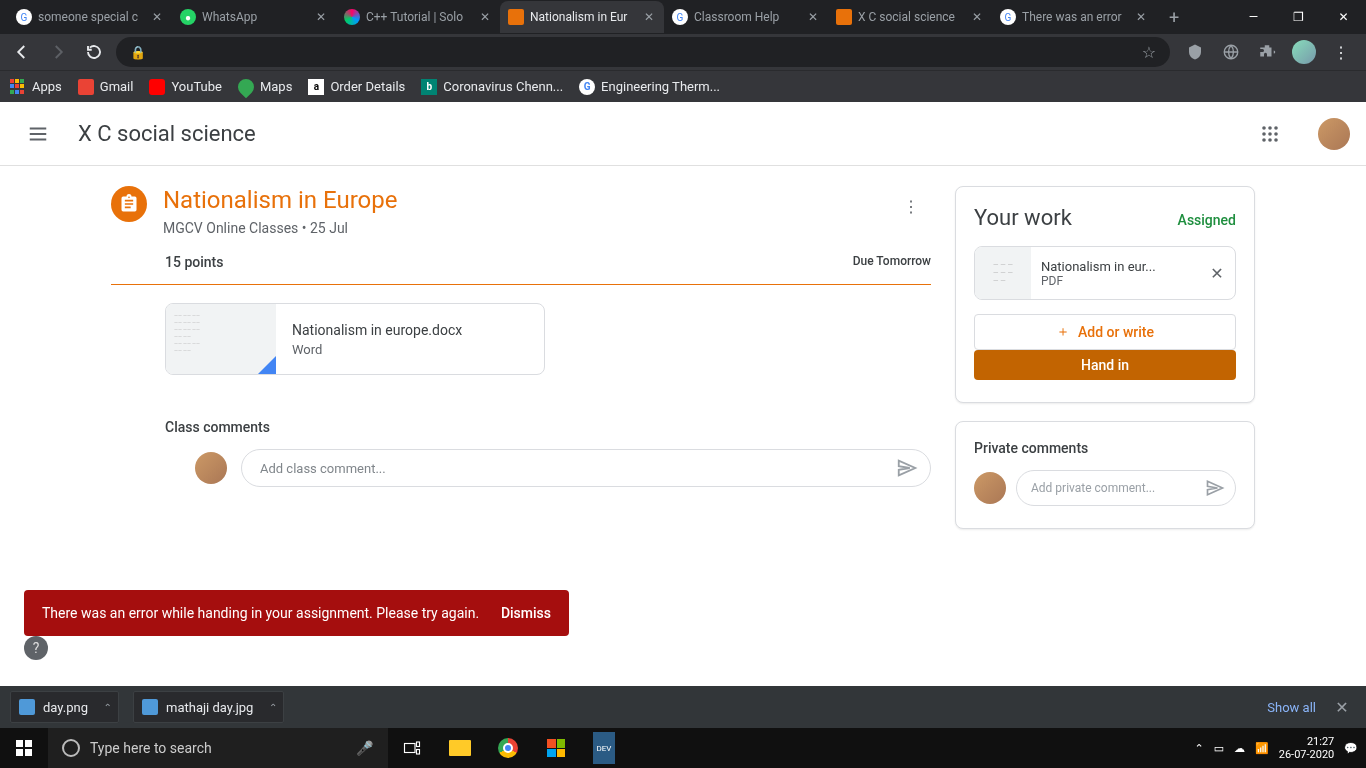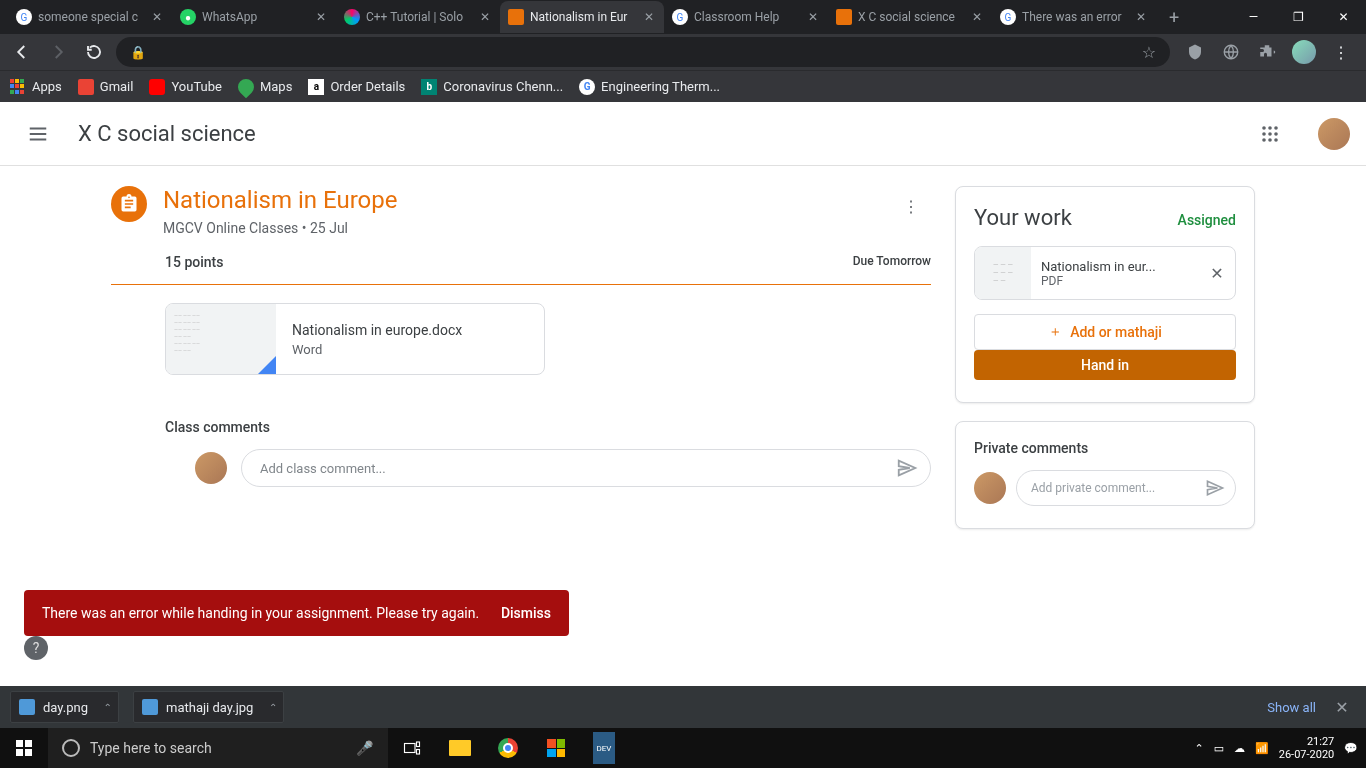--- a/index.html
+++ b/index.html
@@ -328,21 +328,21 @@
       <div class="attach-item">
         <div class="att-thumb">— — —<br>— — —<br>— —</div>
         <div class="att-info">
           <div class="att-name">Nationalism in eur...</div>
           <div class="att-type">PDF</div>
         </div>
         <div class="att-x">✕</div>
       </div>
       <div class="add-btn">
           <span>＋</span>
-          <span>Add or mathaji</span>
+          <span>Add or write</span>
         </div>
       <div class="handin-btn">Hand in</div>
     </div>
     <div class="card">
       <div class="priv-title">Private comments</div>
       <div class="priv-row">
         <div class="priv-av"></div>
         <div class="priv-input">
           <input placeholder="Add private comment..." style="">
           <span class="send-ic">

